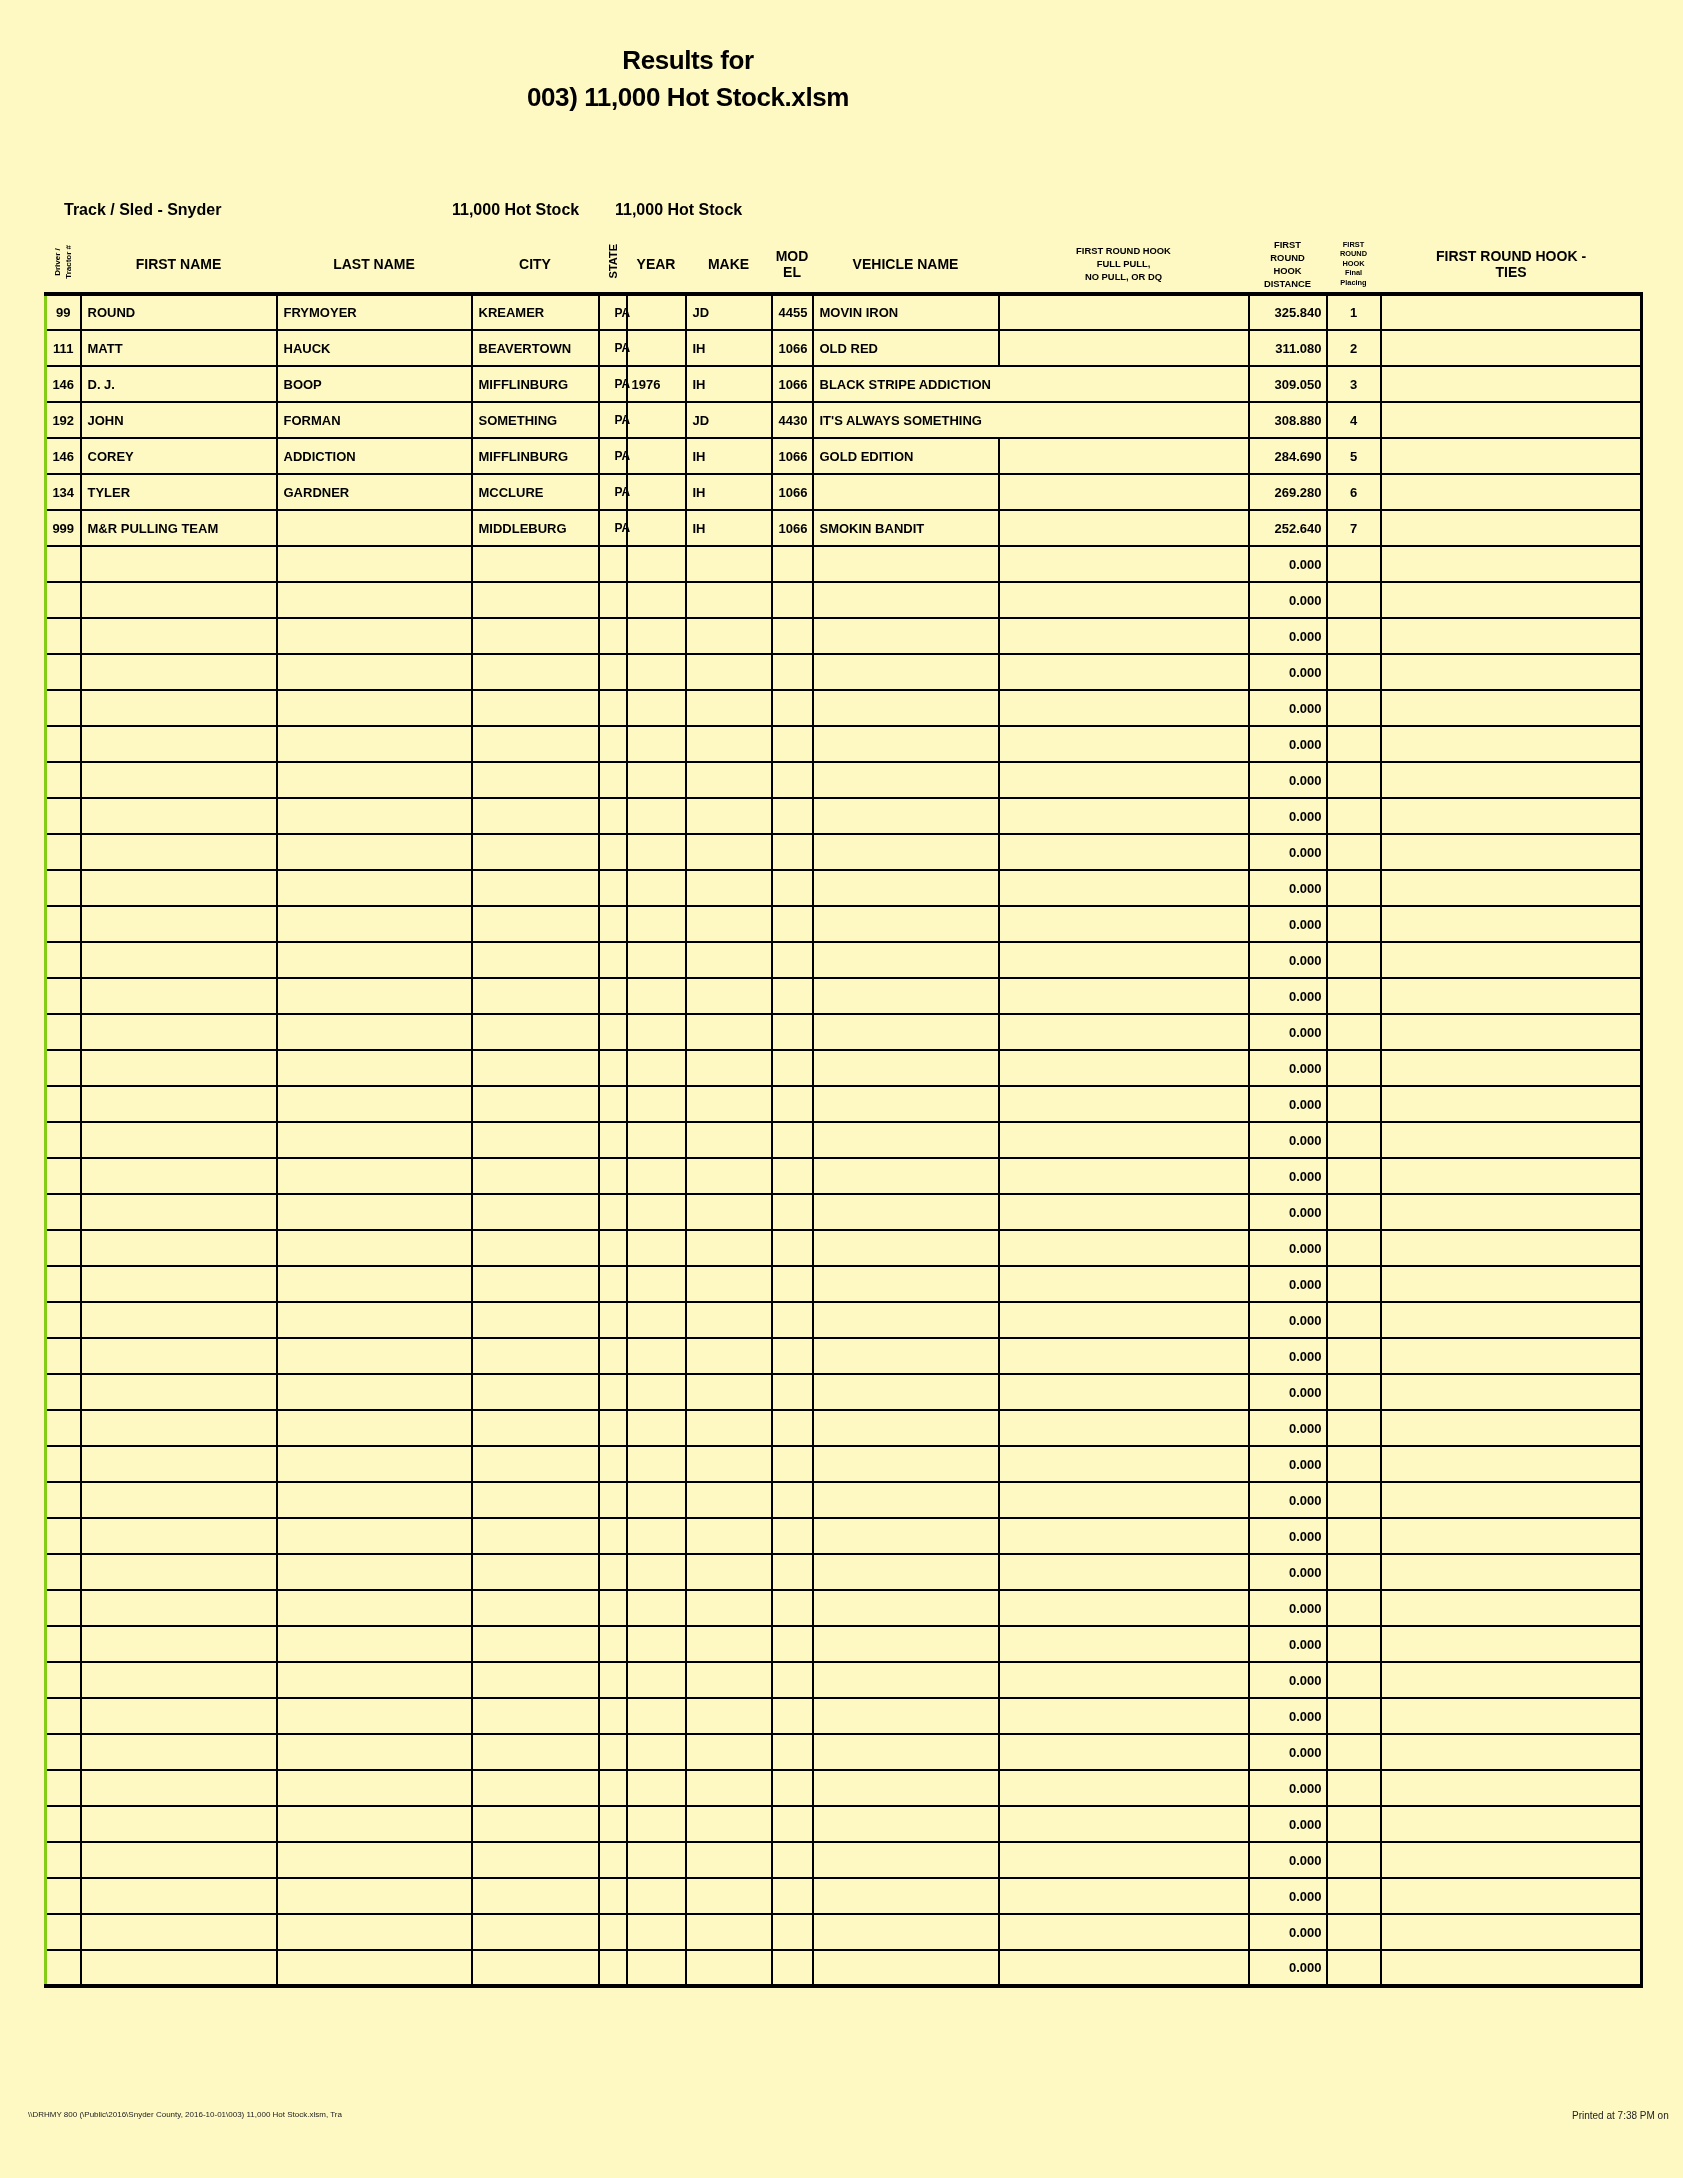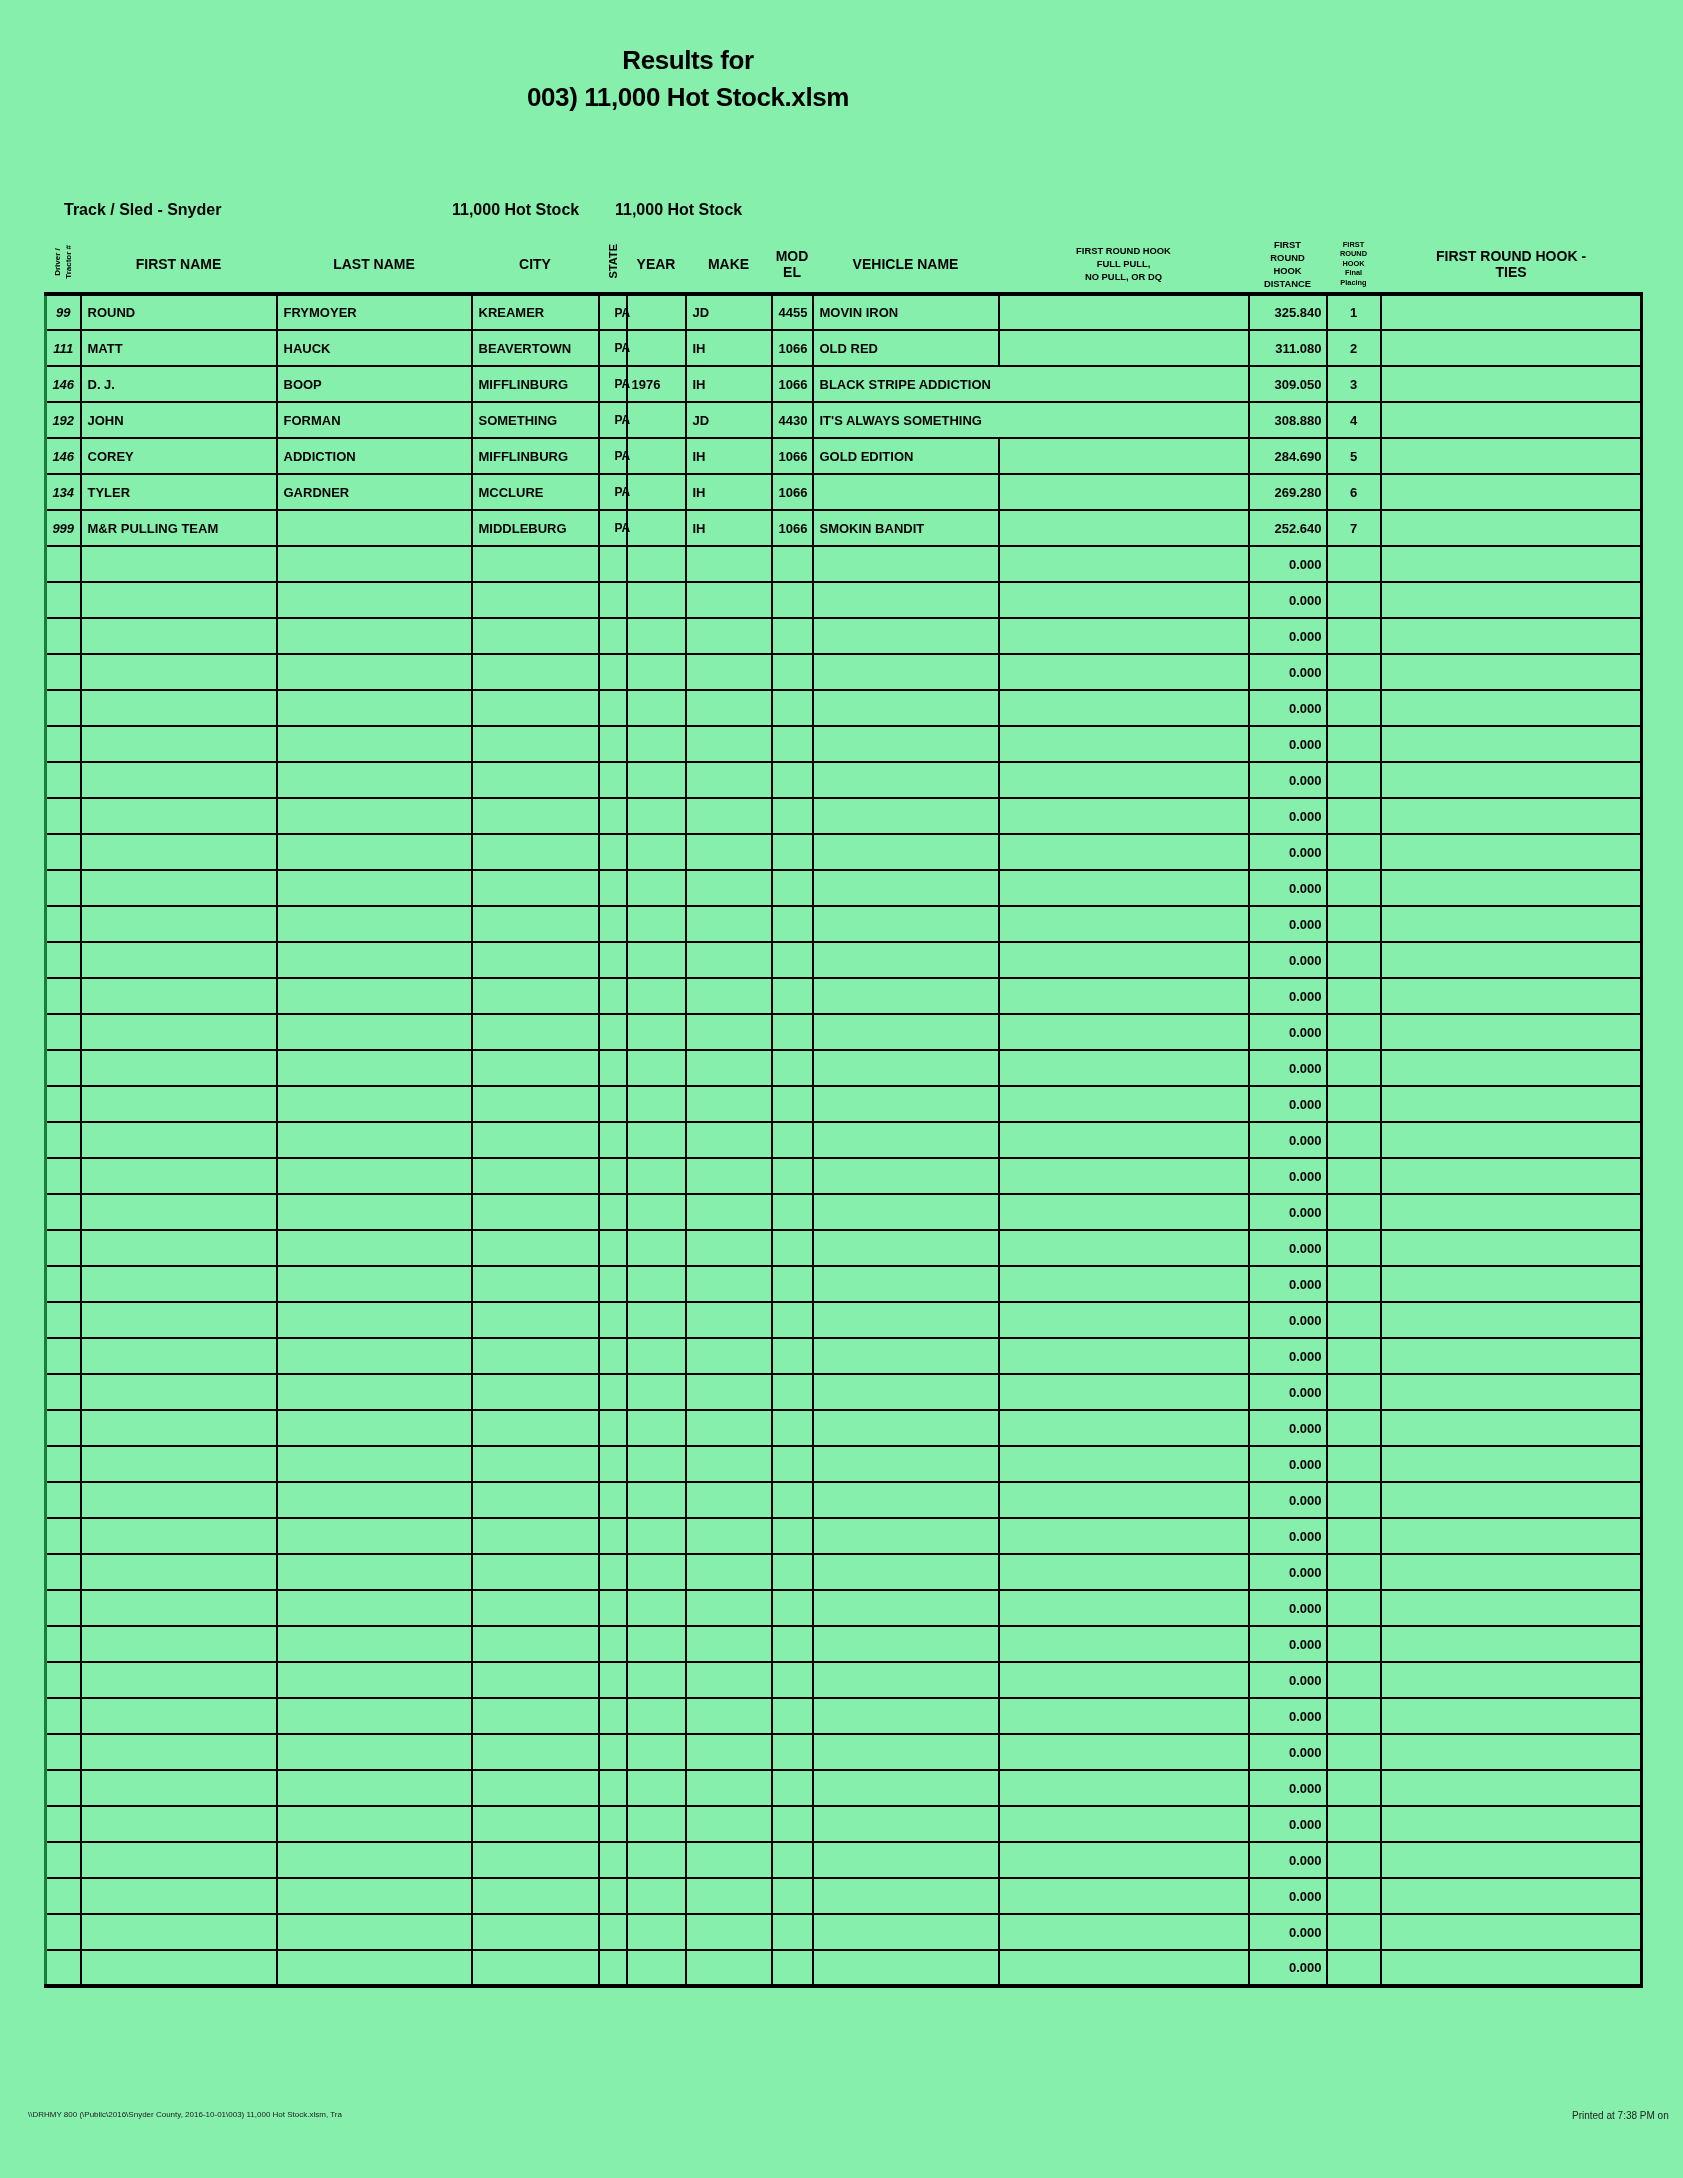--- a/index.html
+++ b/index.html
@@ -1,17 +1,17 @@
 <!DOCTYPE html>
 <html><head>
 <meta charset="utf-8">
 <style>
   html,body { margin:0; padding:0; background:#fff; }
   .page {
-    position:relative; width:1683px; height:2178px; background:#86efac;
+    position:relative; width:1683px; height:2178px; background:#fef9c3;
     font-family:"Liberation Sans", sans-serif; color:#000; overflow:hidden;
   }
   .title {
     position:absolute; top:42px; left:391px; width:594px; text-align:center;
     font-weight:bold; font-size:26px; line-height:37px; letter-spacing:-0.4px;
   }
   .subheader { position:absolute; top:201px; left:0; width:100%; height:22px;
     font-weight:bold; font-size:16px; }
   .track-label { position:absolute; left:64px; top:0; white-space:nowrap; }
   .class-label-1 { position:absolute; left:452px; top:0; white-space:nowrap; }
@@ -36,21 +36,21 @@
   }
   .th-driver span { font-size:8px; line-height:11px; }
   .th-state  span { font-size:11px; line-height:12px; }
 
   tbody tr { height:36px; }
   tbody td {
     border-right:2px solid #000; border-bottom:2px solid #000;
     font-weight:bold; font-size:13px; padding:0 0 0 6px;
     vertical-align:middle; white-space:nowrap; overflow:visible;
   }
-  tbody td:first-child { border-left:3px solid #15803d;font-style:italic; }
+  tbody td:first-child { border-left:3px solid #84cc16; }
   tbody td.col-ties { border-right:3px solid #000; }
   tbody tr:last-child td { border-bottom:4px solid #000; }
   tbody td.col-num     { text-align:center; padding:0; }
   tbody td.col-state   { padding-left:15px; font-size:12px; }
   tbody td.col-year    { padding-left:4px;margin-left:31px; }
   tbody td.col-distance{ text-align:right; padding:0 4px 0 0; }
   tbody td.col-placing { text-align:center; padding:0; }
   tbody td.no-rb { border-right:0; }
 
   .footer-left  { position:absolute; left:28px;  top:2110px; font-size:8px; color:#222; white-space:nowrap; }

